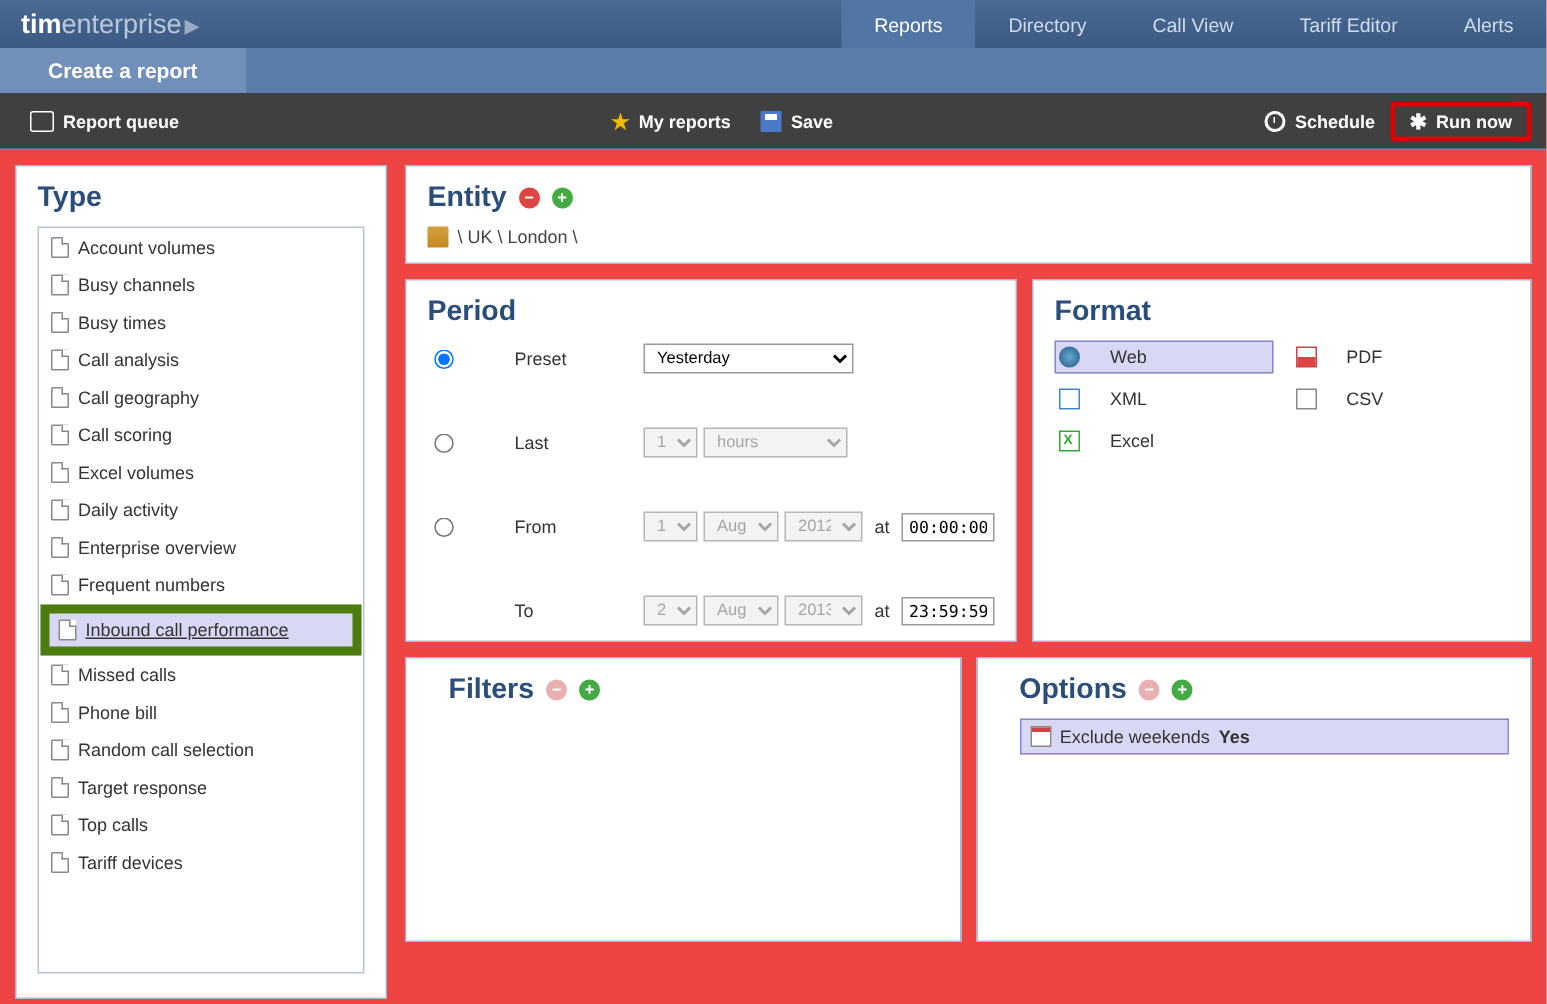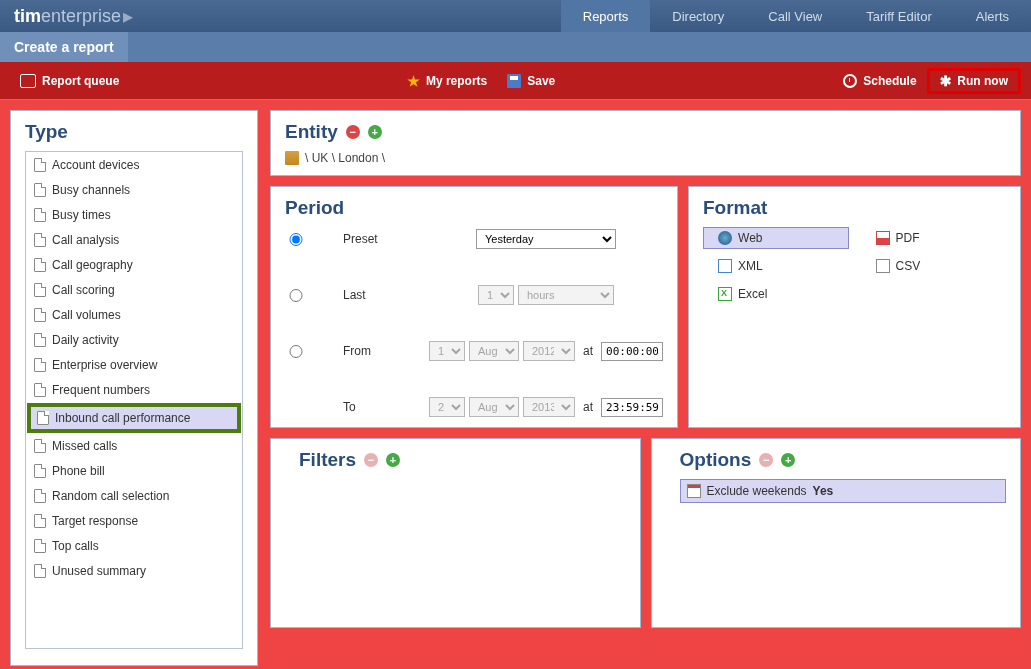--- a/index.html
+++ b/index.html
@@ -10,64 +10,64 @@
 .logo { color: #fff; font-size: 18px; padding: 0 14px; display: flex; align-items: center; }
 .logo b { font-weight: bold; }
 .logo .light { color: #b8c8dc; font-weight: normal; }
 .logo .arrow { color: #9badc4; font-size: 20px; margin-left: 2px; }
 .topnav { margin-left: auto; display: flex; height: 100%; }
 .topnav-item { color: #d0dcea; padding: 0 22px; display: flex; align-items: center; cursor: pointer; font-size: 13px; }
 .topnav-item.active { background: #5276a3; color: #fff; }
 
 
 .subbar { background: #5a7daa; display: flex; align-items: center; height: 30px; }
-.subtab { padding: 0 14px; color: #c8d4e4; font-size: 14px; font-weight: bold; height: 100%; display: flex; align-items: center; cursor: pointer; }
+.subtab { padding: 0 32px; color: #c8d4e4; font-size: 14px; font-weight: bold; height: 100%; display: flex; align-items: center; cursor: pointer; }
 .subtab.active { background: #7090ba; color: #fff; }
 
 
-.toolbar { background: #b91c1c; display: flex; align-items: center; height: 38px; padding: 16px 10px; border-bottom: 1px solid #6f8cb0; }
+.toolbar { background: #404040; display: flex; align-items: center; height: 38px; padding: 16px 10px; border-bottom: 1px solid #6f8cb0; }
 .tbbtn { color: #fff; font-weight: bold; font-size: 12px; display: flex; align-items: center; gap: 6px; padding: 0 10px; cursor: pointer; height: 100%; }
 .tbspace { flex: 1; }
 .runnow-box { border: 3px solid #e00000; border-radius: 2px; padding: 2px 6px; display: flex; align-items: center; gap: 6px; }
 
 
 .main { display: flex; gap: 12px; padding: 10px; background: #ef4444; }
 .leftcol { width: 248px; }
 .rightcol { flex: 1; display: flex; flex-direction: column; gap: 10px; }
 .row2 { display: flex; gap: 10px; }
 .row2 > .panel { flex: 1; }
 
 .panel { border: 1px solid #a7b8d0; background: #fff; padding: 10px 14px; }
 .panel h2 { color: #2a4d7a; font-size: 19px; font-weight: bold; margin-bottom: 8px; display: flex; align-items: center; gap: 8px; }
 .panel.tall { min-height: 184px; }
 .panel.filters { min-height: 190px; padding-left: 28px; }
 
 
 .typelist { border: 1px solid #b8c4d6; height: 498px; overflow-y: scroll; background: #fff; margin-top: 6px; }
 .typeitem { padding: 4px 6px; display: flex; align-items: center; gap: 6px; cursor: pointer; color: #333; border: 1px solid transparent; margin: 1px; }
-.typeitem.selected { background: #d8d8f4; border: 4px solid #4d7c0f; }
+.typeitem.selected { background: #d8d8f4; border: 6px solid #4d7c0f; text-decoration: underline; }
 
 
 .entity-path { display: flex; align-items: center; gap: 6px; color: #444; }
 
 
 .periodgrid { display: grid; grid-template-columns: 22px 50px auto; row-gap: 6px; align-items: center; margin-top: 10px; gap: 36px; }
-.periodgrid .ctrlrow { display: flex; align-items: center; gap: 4px; justify-content: center; }
+.periodgrid .ctrlrow { display: flex; align-items: center; gap: 4px; }
 .sel, .inp { border: 1px solid #999; background: #eee; font-size: 11px; padding: 2px 4px; font-family: inherit; }
 .sel.enabled { background: #fff; }
 .sel.w140 { width: 140px; }
 .sel.w38 { width: 36px; }
 .sel.w48 { width: 50px; }
 .sel.w52 { width: 52px; }
 .inp.time { width: 62px; background: #fff; font-family: monospace; }
 .atlabel { margin: 0 4px; }
 
 
 .fmtgrid { display: grid; grid-template-columns: 1fr 1fr; gap: 6px 12px; margin-top: 8px; }
-.fmtitem { display: flex; align-items: center; gap: 6px; padding: 3px 14px; border: 1px solid transparent; cursor: pointer; }
+.fmtitem { display: flex; align-items: center; gap: 20px; padding: 3px 2px; border: 1px solid transparent; cursor: pointer; }
 .fmtitem.selected { background: #d8d8f4; border: 1px solid #8989c9; }
 
 
 .optitem { background: #d8d8f4; border: 1px solid #8989c9; padding: 4px 6px; display: flex; align-items: center; gap: 6px; margin-top: 6px; }
 
 
 .circ { width: 14px; height: 14px; border-radius: 50%; display: inline-flex; align-items: center; justify-content: center; color: #fff; font-size: 11px; font-weight: bold; line-height: 1; }
 .circ.red { background: #d44; }
 .circ.green { background: #4a4; }
 .circ.red.dim { background: #e8b0b0; }
@@ -145,21 +145,21 @@
 </div>
 
 <div class="main">
 
   <div class="leftcol">
     <div class="panel" style="height:556px">
       <h2>Type</h2>
       <div class="typelist" id="typelist">
           <div class="typeitem">
             <span class="ic-page"></span>
-            <span>Account devices</span>
+            <span>Account volumes</span>
           </div>
           <div class="typeitem">
             <span class="ic-page"></span>
             <span>Busy channels</span>
           </div>
           <div class="typeitem">
             <span class="ic-page"></span>
             <span>Busy times</span>
           </div>
           <div class="typeitem">
@@ -169,21 +169,21 @@
           <div class="typeitem">
             <span class="ic-page"></span>
             <span>Call geography</span>
           </div>
           <div class="typeitem">
             <span class="ic-page"></span>
             <span>Call scoring</span>
           </div>
           <div class="typeitem">
             <span class="ic-page"></span>
-            <span>Call volumes</span>
+            <span>Excel volumes</span>
           </div>
           <div class="typeitem">
             <span class="ic-page"></span>
             <span>Daily activity</span>
           </div>
           <div class="typeitem">
             <span class="ic-page"></span>
             <span>Enterprise overview</span>
           </div>
           <div class="typeitem">
@@ -209,21 +209,21 @@
           <div class="typeitem">
             <span class="ic-page"></span>
             <span>Target response</span>
           </div>
           <div class="typeitem">
             <span class="ic-page"></span>
             <span>Top calls</span>
           </div>
           <div class="typeitem">
             <span class="ic-page"></span>
-            <span>Unused summary</span>
+            <span>Tariff devices</span>
           </div>
         </div>
     </div>
   </div>
 
   <div class="rightcol">
 
     <div class="panel">
       <h2>
         <span>Entity</span>

